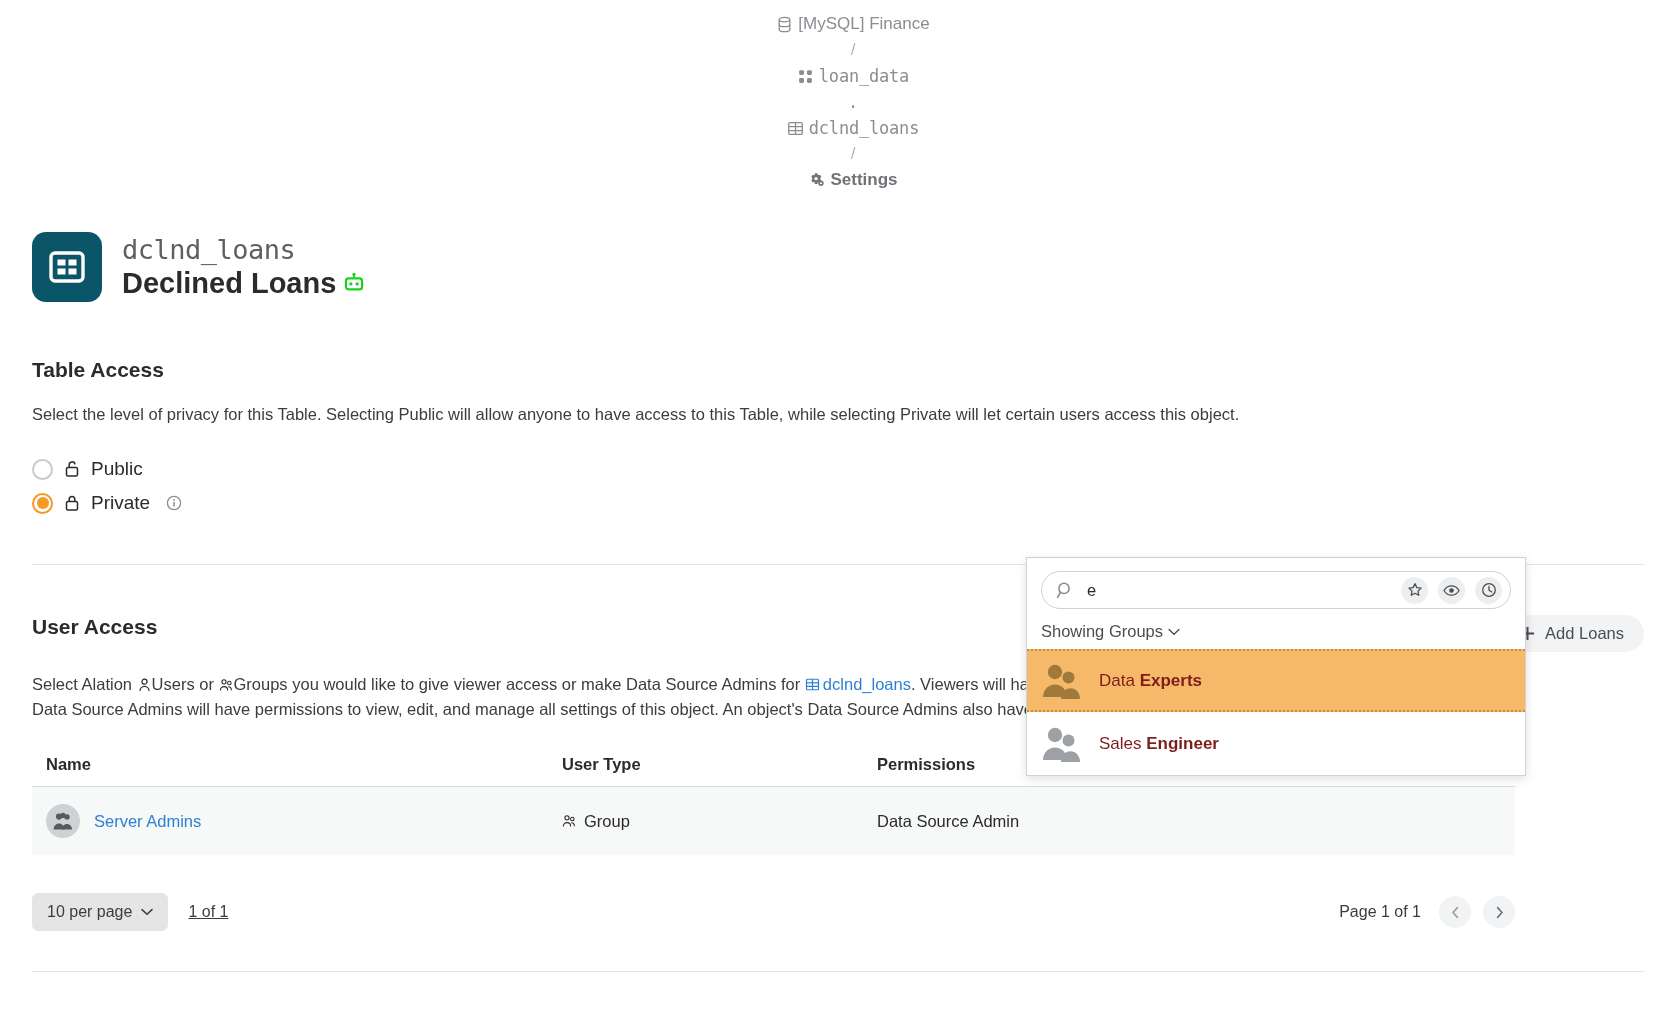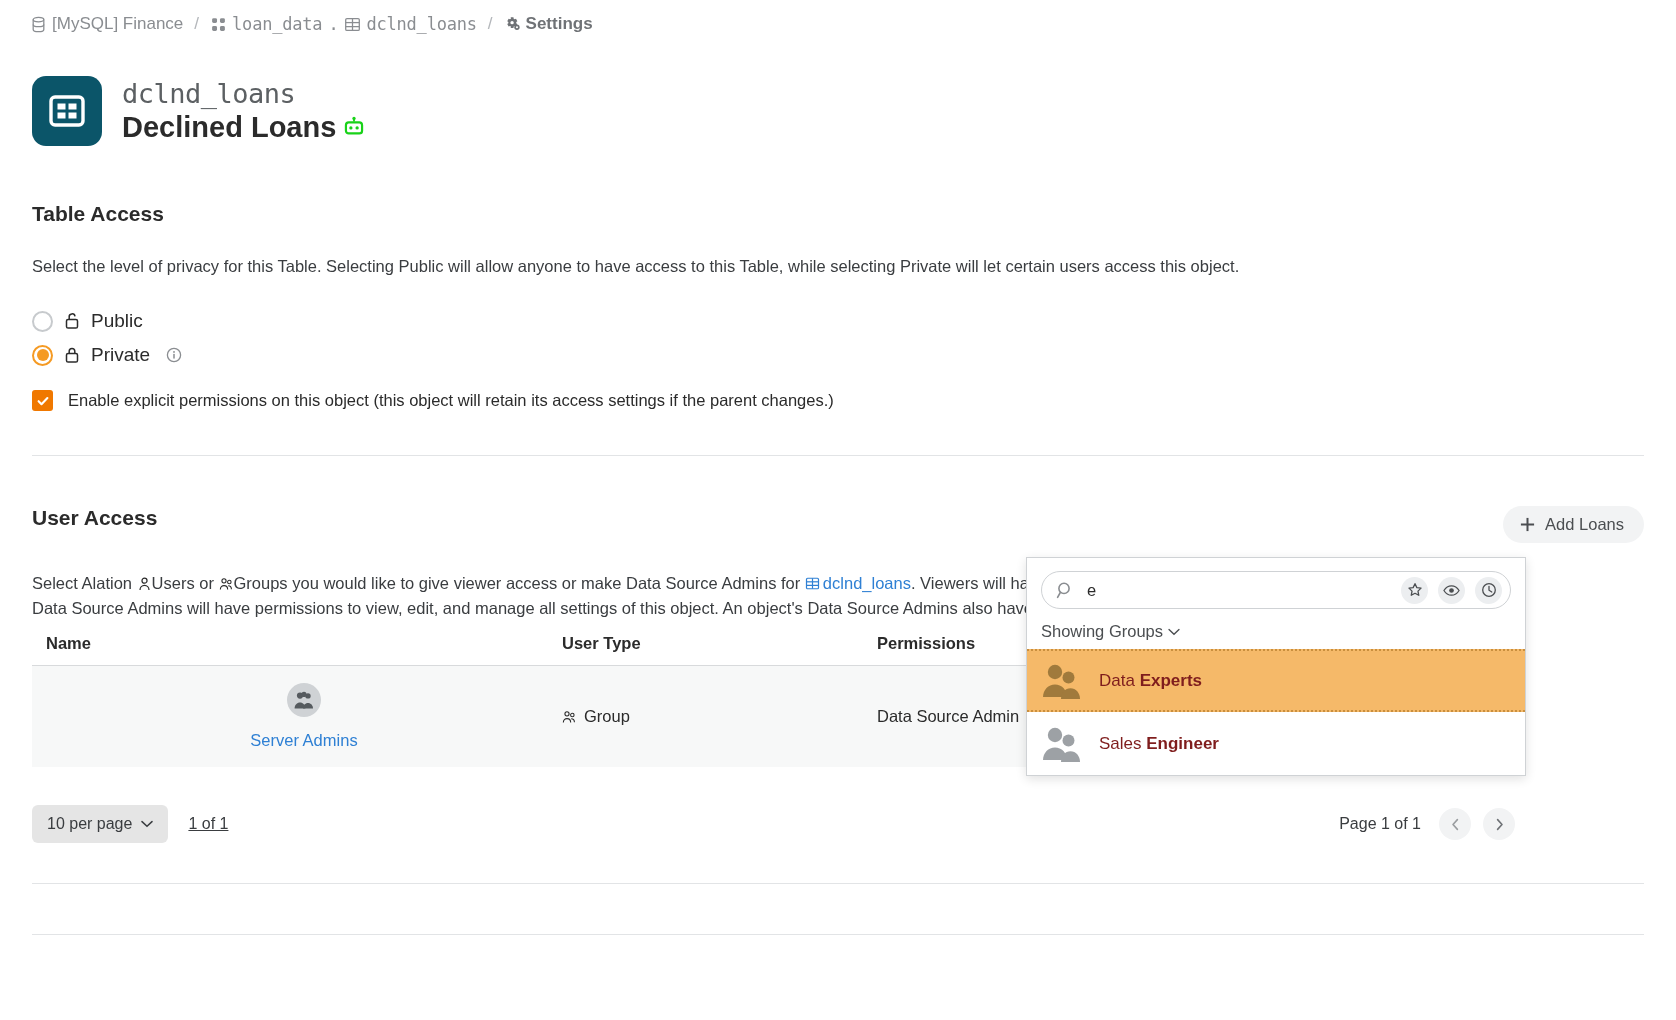--- a/index.html
+++ b/index.html
@@ -16,20 +16,21 @@
 
   
   .breadcrumb {
     display: flex;
     align-items: center;
     gap: 6px;
     padding: 14px 0 0 30px;
     font-size: 17px;
     color: #8a8d91;
     white-space: nowrap;
+    flex-direction: column;
   }
   .breadcrumb .crumb { display: inline-flex; align-items: center; gap: 5px; }
   .breadcrumb .sep { color: #b4b7bb; padding: 0 5px; }
   .mono { font-family: "DejaVu Sans Mono", monospace; font-size: 17px; letter-spacing: -0.2px; }
   .crumb-settings { color: #6f7276; font-weight: bold; }
   .bc-icon { display: inline-block; width: 17px; height: 17px; flex: 0 0 auto; }
 
   
   .title-row {
     display: flex;
@@ -66,21 +67,21 @@
   .section { padding: 0 32px; }
   h2.sec-title {
     font-size: 21px;
     font-weight: bold;
     color: #2b2b2b;
     margin: 56px 0 0 0;
   }
   .sec-desc {
     font-size: 16.5px;
     color: #3a3d40;
-    margin-top: 28px;
+    margin-top: 20px;
     line-height: 1.48;
     max-width: 1480px;
   }
 
   
   .radio-list { margin-top: 26px; }
   .radio-row {
     display: flex;
     align-items: center;
     gap: 11px;
@@ -153,21 +154,21 @@
   .plus-ico { width: 17px; height: 17px; }
 
   .inline-ico { width: 15px; height: 16px; vertical-align: -3px; }
   .lnk { color: #2f80d4; text-decoration: none; }
   .tbl-inline-ico { width: 15px; height: 15px; vertical-align: -2px; margin-right: 3px; }
 
   
   table.access-table {
     width: 1483px;
     border-collapse: collapse;
-    margin-top: 14px;
+    margin-top: 34px;
     table-layout: fixed;
   }
   table.access-table th {
     text-align: left;
     font-size: 16.5px;
     font-weight: bold;
     color: #2b2b2b;
     padding: 0 0 12px 0;
     border-bottom: 1px solid #d8dadc;
   }
@@ -176,21 +177,21 @@
   table.access-table th.c-perm  { width: 420px; }
   table.access-table th.c-act   { width: 218px; }
   table.access-table td {
     font-size: 16.5px;
     color: #2b2b2b;
     padding: 17px 0;
     vertical-align: middle;
     background: #f7f8f8;
   }
   table.access-table td.c-name { padding-left: 14px; }
-  .name-cell { display: flex; align-items: center; gap: 14px; flex-direction: column; }
+  .name-cell { display: flex; align-items: center; gap: 14px; }
   .avatar-grp {
     width: 34px; height: 34px;
     border-radius: 50%;
     background: #cfd2d5;
     display: flex; align-items: center; justify-content: center;
     flex: 0 0 auto;
   }
   .type-cell { display: flex; align-items: center; gap: 7px; }
 
   
@@ -394,28 +395,20 @@
       </svg>
       <span>Private</span>
       <svg class="info-ico" viewBox="0 0 16 16">
         <circle cx="8" cy="8" r="6.6" fill="none" stroke="#8a8d91" stroke-width="1.3"></circle>
         <circle cx="8" cy="4.9" r="0.95" fill="#8a8d91"></circle>
         <rect x="7.25" y="6.8" width="1.5" height="5" rx="0.7" fill="#8a8d91"></rect>
       </svg>
     </div>
   </div>
 
-  <div class="check-row">
-    <span class="cbox">
-      <svg width="14" height="14" viewBox="0 0 14 14">
-        <path d="M2.6 7.2l2.9 3 5.9-6.2" fill="none" stroke="#ffffff" stroke-width="2.1" stroke-linecap="round" stroke-linejoin="round"></path>
-      </svg>
-    </span>
-    <span>Enable explicit permissions on this object (this object will retain its access settings if the parent changes.)</span>
-  </div>
 </div>
 
 <div class="divider"></div>
 
 <div class="section">
   <div class="ua-head">
     <h2 class="sec-title" style="margin-top:0">User Access</h2>
     <button class="add-users-btn">
       <svg class="plus-ico" viewBox="0 0 16 16">
         <line x1="8" y1="1.8" x2="8" y2="14.2" stroke="#4b4e51" stroke-width="1.9"></line>

